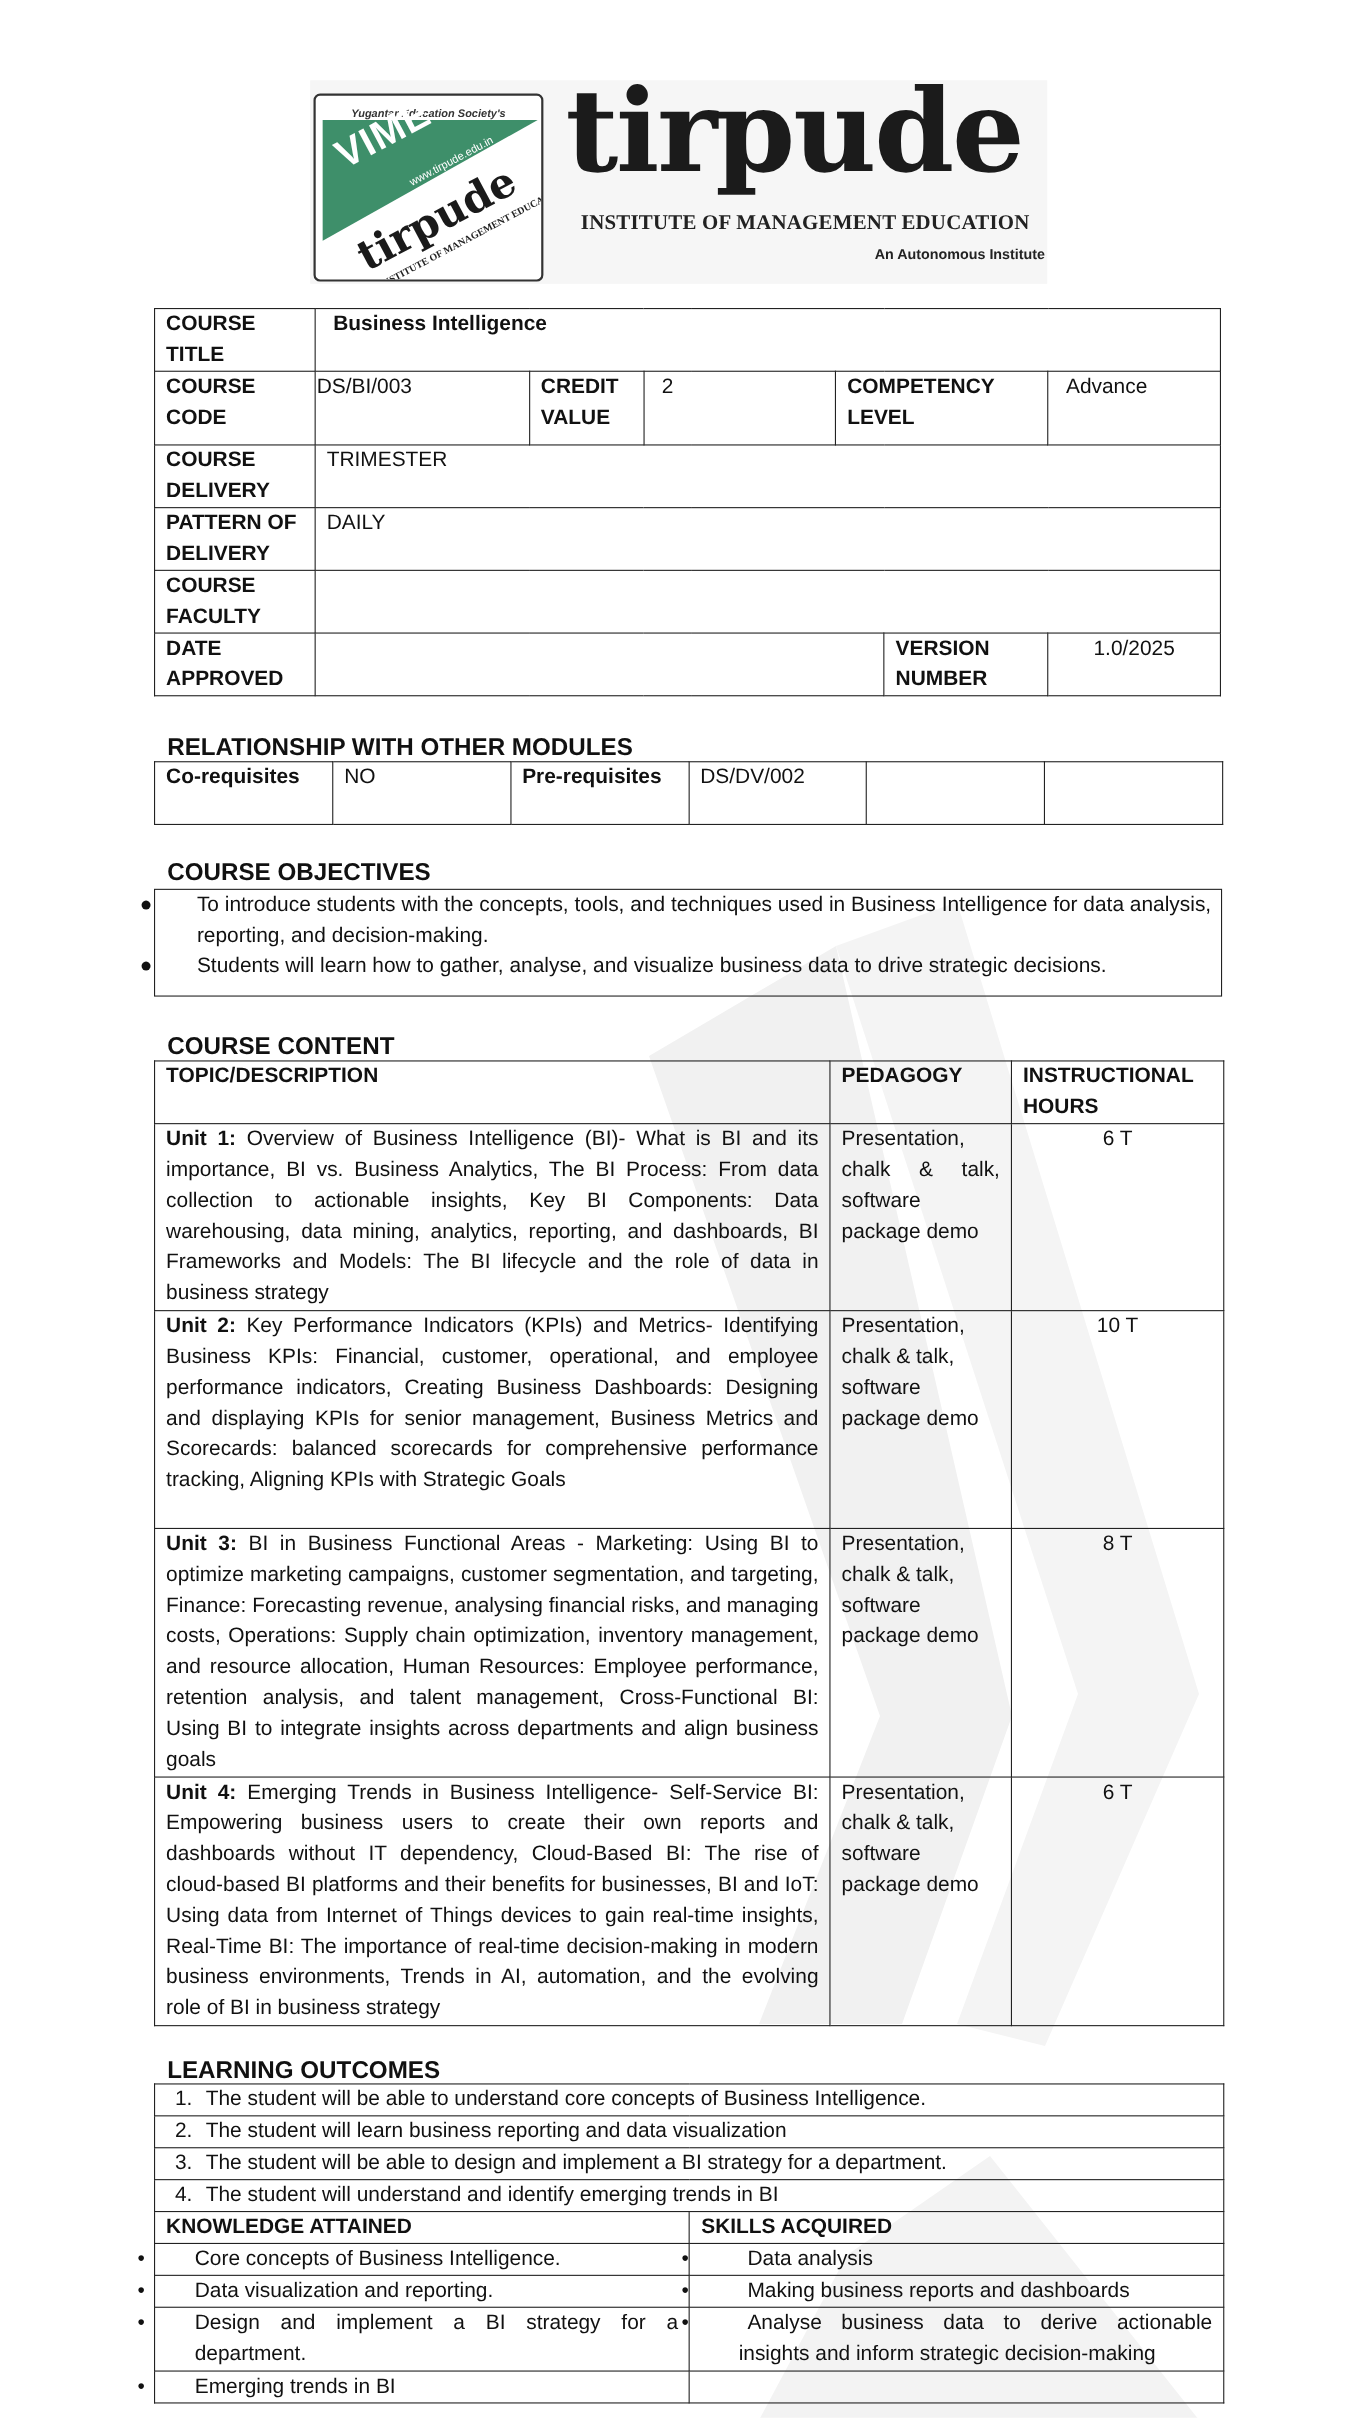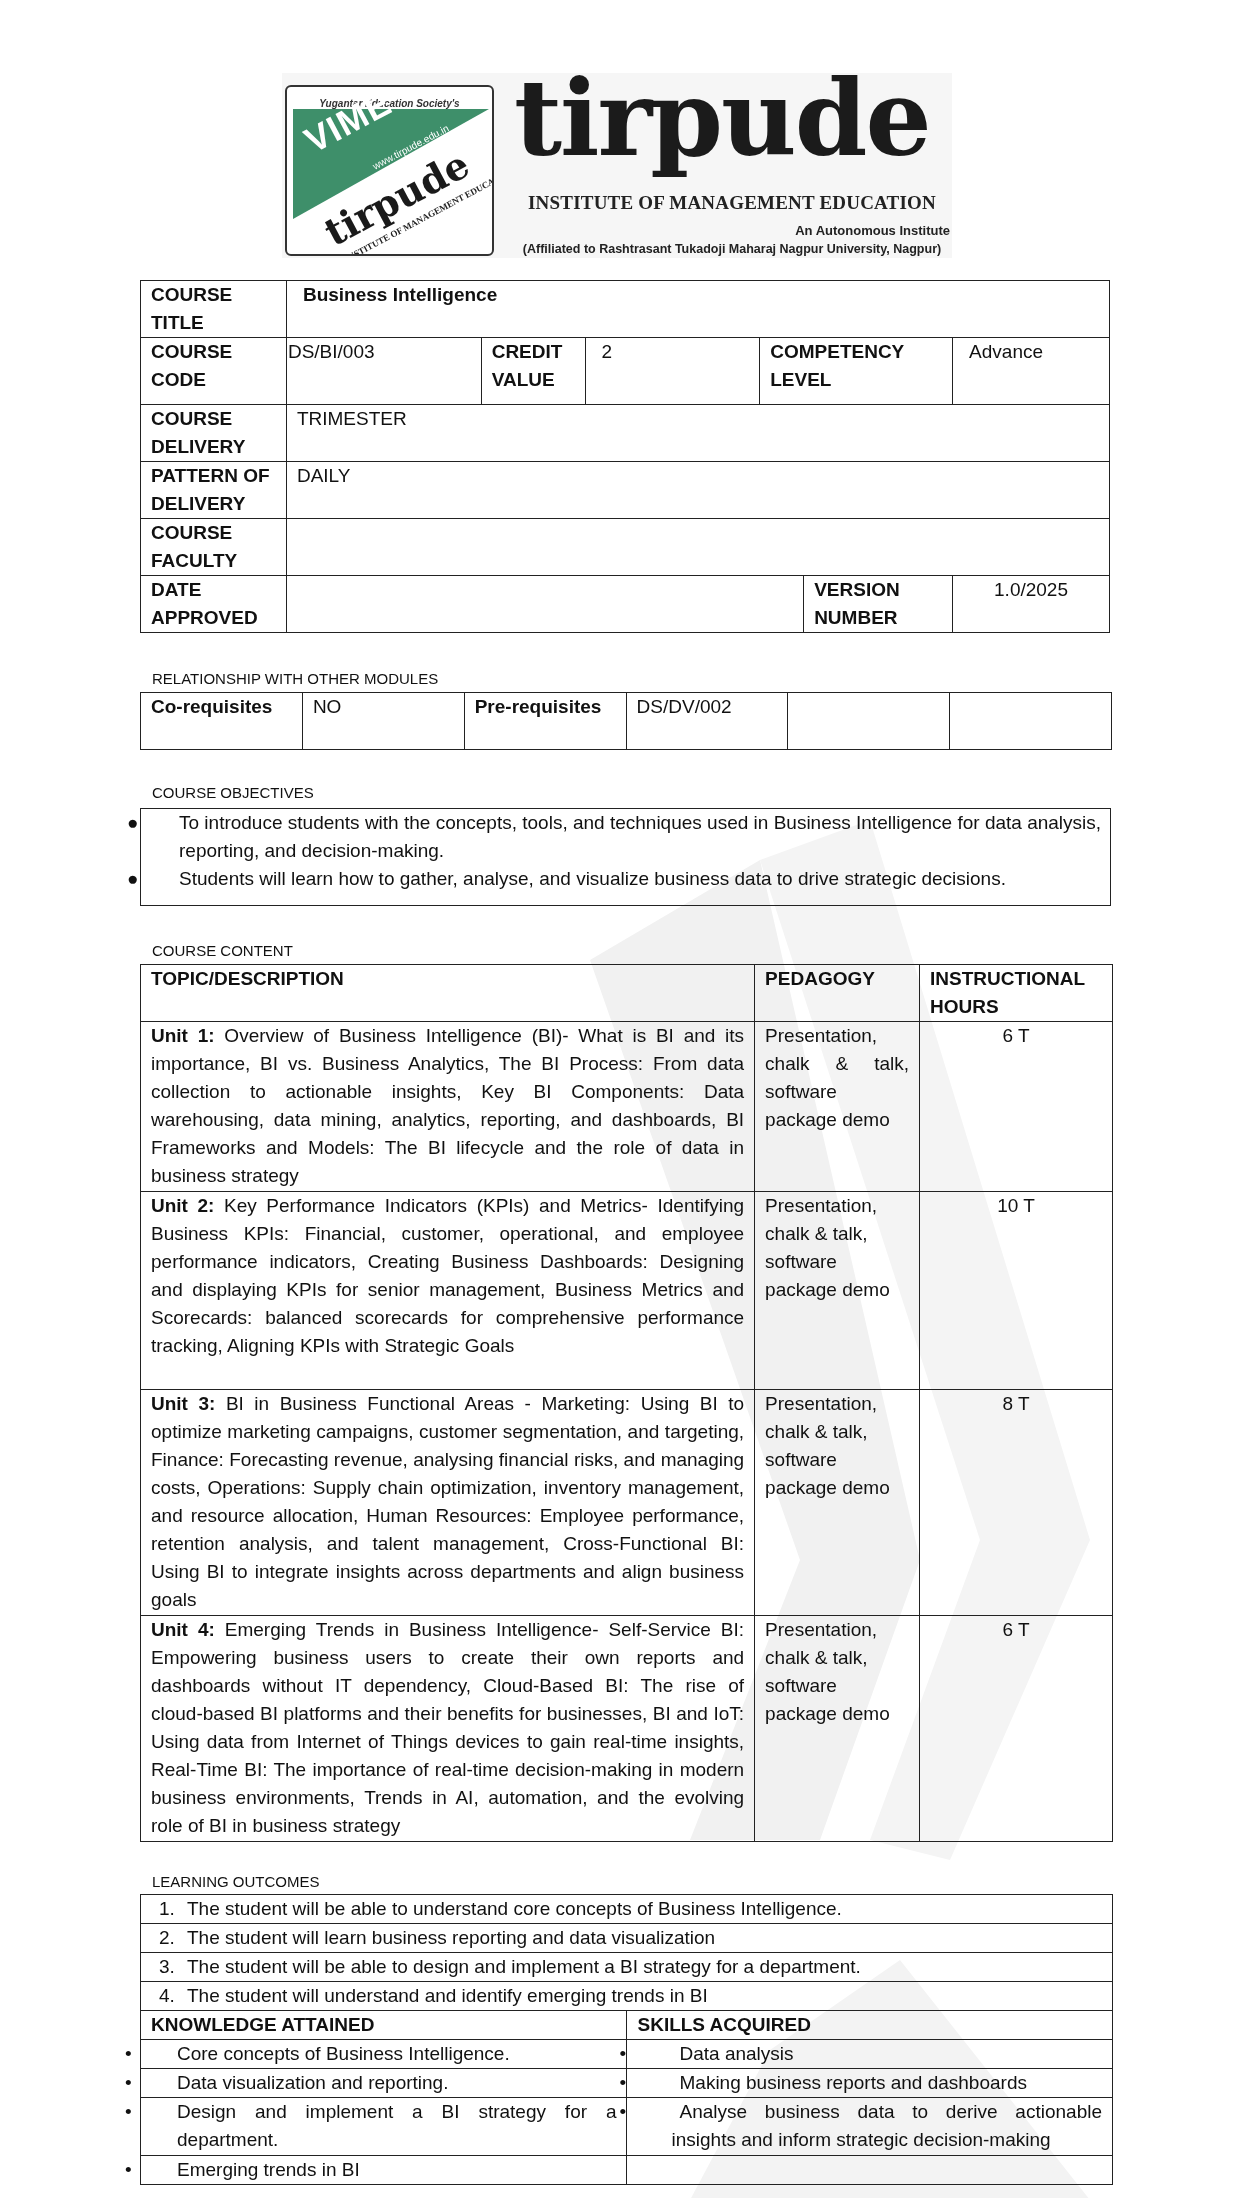--- a/index.html
+++ b/index.html
@@ -19,21 +19,21 @@
   .logo-tirpude { position:absolute; left:34px; top:136px; font-family:"DejaVu Serif", serif; font-size:38px; font-weight:bold; color:#1a1a1a; transform:rotate(-28deg); transform-origin:left top; }
   .logo-ime { position:absolute; left:52px; top:160px; font-family:"Liberation Serif", serif; font-size:9px; font-weight:bold; color:#222; transform:rotate(-28deg); transform-origin:left top; white-space:nowrap; }
   .brand-big { position:absolute; left:232px; top:-14px; font-family:"DejaVu Serif", serif; font-weight:bold; font-size:104px; letter-spacing:-2px; color:#1b1b1b; line-height:120px; }
   .brand-ime { position:absolute; left:232px; top:116px; width:436px; text-align:center; font-family:"Liberation Serif", serif; font-weight:bold; font-size:19px; color:#222; letter-spacing:0.2px; }
   .brand-auto { position:absolute; left:232px; top:144px; width:436px; text-align:right; font-family:"Liberation Sans Narrow","Liberation Sans", sans-serif; font-weight:bold; font-size:13px; color:#222; }
   .brand-aff { position:absolute; left:232px; top:162px; width:436px; text-align:center; font-family:"Liberation Sans Narrow","Liberation Sans", sans-serif; font-weight:bold; font-size:12.5px; color:#222; }
 
   table { border-collapse:collapse; position:absolute; }
   td { border:1.5px solid #222; vertical-align:top; padding:0 10px; }
   .b { font-weight:bold; }
-  .section-title { position:absolute; left:152px; font-weight:normal; font-size:15px; line-height:24px; }
+  .section-title { position:absolute; left:152px; font-weight:bold; font-size:22px; line-height:24px; }
 
   .objectives { position:absolute; left:140px; top:808px; width:971px; height:98px; border:1.5px solid #222; box-sizing:border-box; }
   .obj-item { position:absolute; left:12px; width:940px; }
   .bullet { display:inline-block; width:26px; }
   .hang { padding-left:26px; text-indent:-26px; }
 
   .justify { text-align:justify; text-align-last:auto; }
   .center { text-align:center; }
 </style>
 </head>
@@ -52,21 +52,20 @@
       <div class="logo-society">Yugantar Education Society's</div>
       <div class="logo-tri" style="background: rgb(62, 143, 106);"></div>
       <div class="logo-vime">VIME</div>
       <div class="logo-url">www.tirpude.edu.in</div>
       <div class="logo-tirpude">tirpude</div>
       <div class="logo-ime">INSTITUTE OF MANAGEMENT EDUCATION</div>
     </div>
     <div class="brand-big">tirpude</div>
     <div class="brand-ime">INSTITUTE OF MANAGEMENT EDUCATION</div>
     <div class="brand-auto">An Autonomous Institute</div>
-    <div class="brand-aff">(Affiliated to Rashtrasant Tukadoji Maharaj Nagpur University, Nagpur)</div>
   </div>
 
   <table style="left:140px; top:280px; width:970px;">
     <colgroup>
       <col style="width:146px">
         <col style="width:195px">
         <col style="width:104px">
         <col style="width:44px">
       <col style="width:131px">
         <col style="width:44px">

